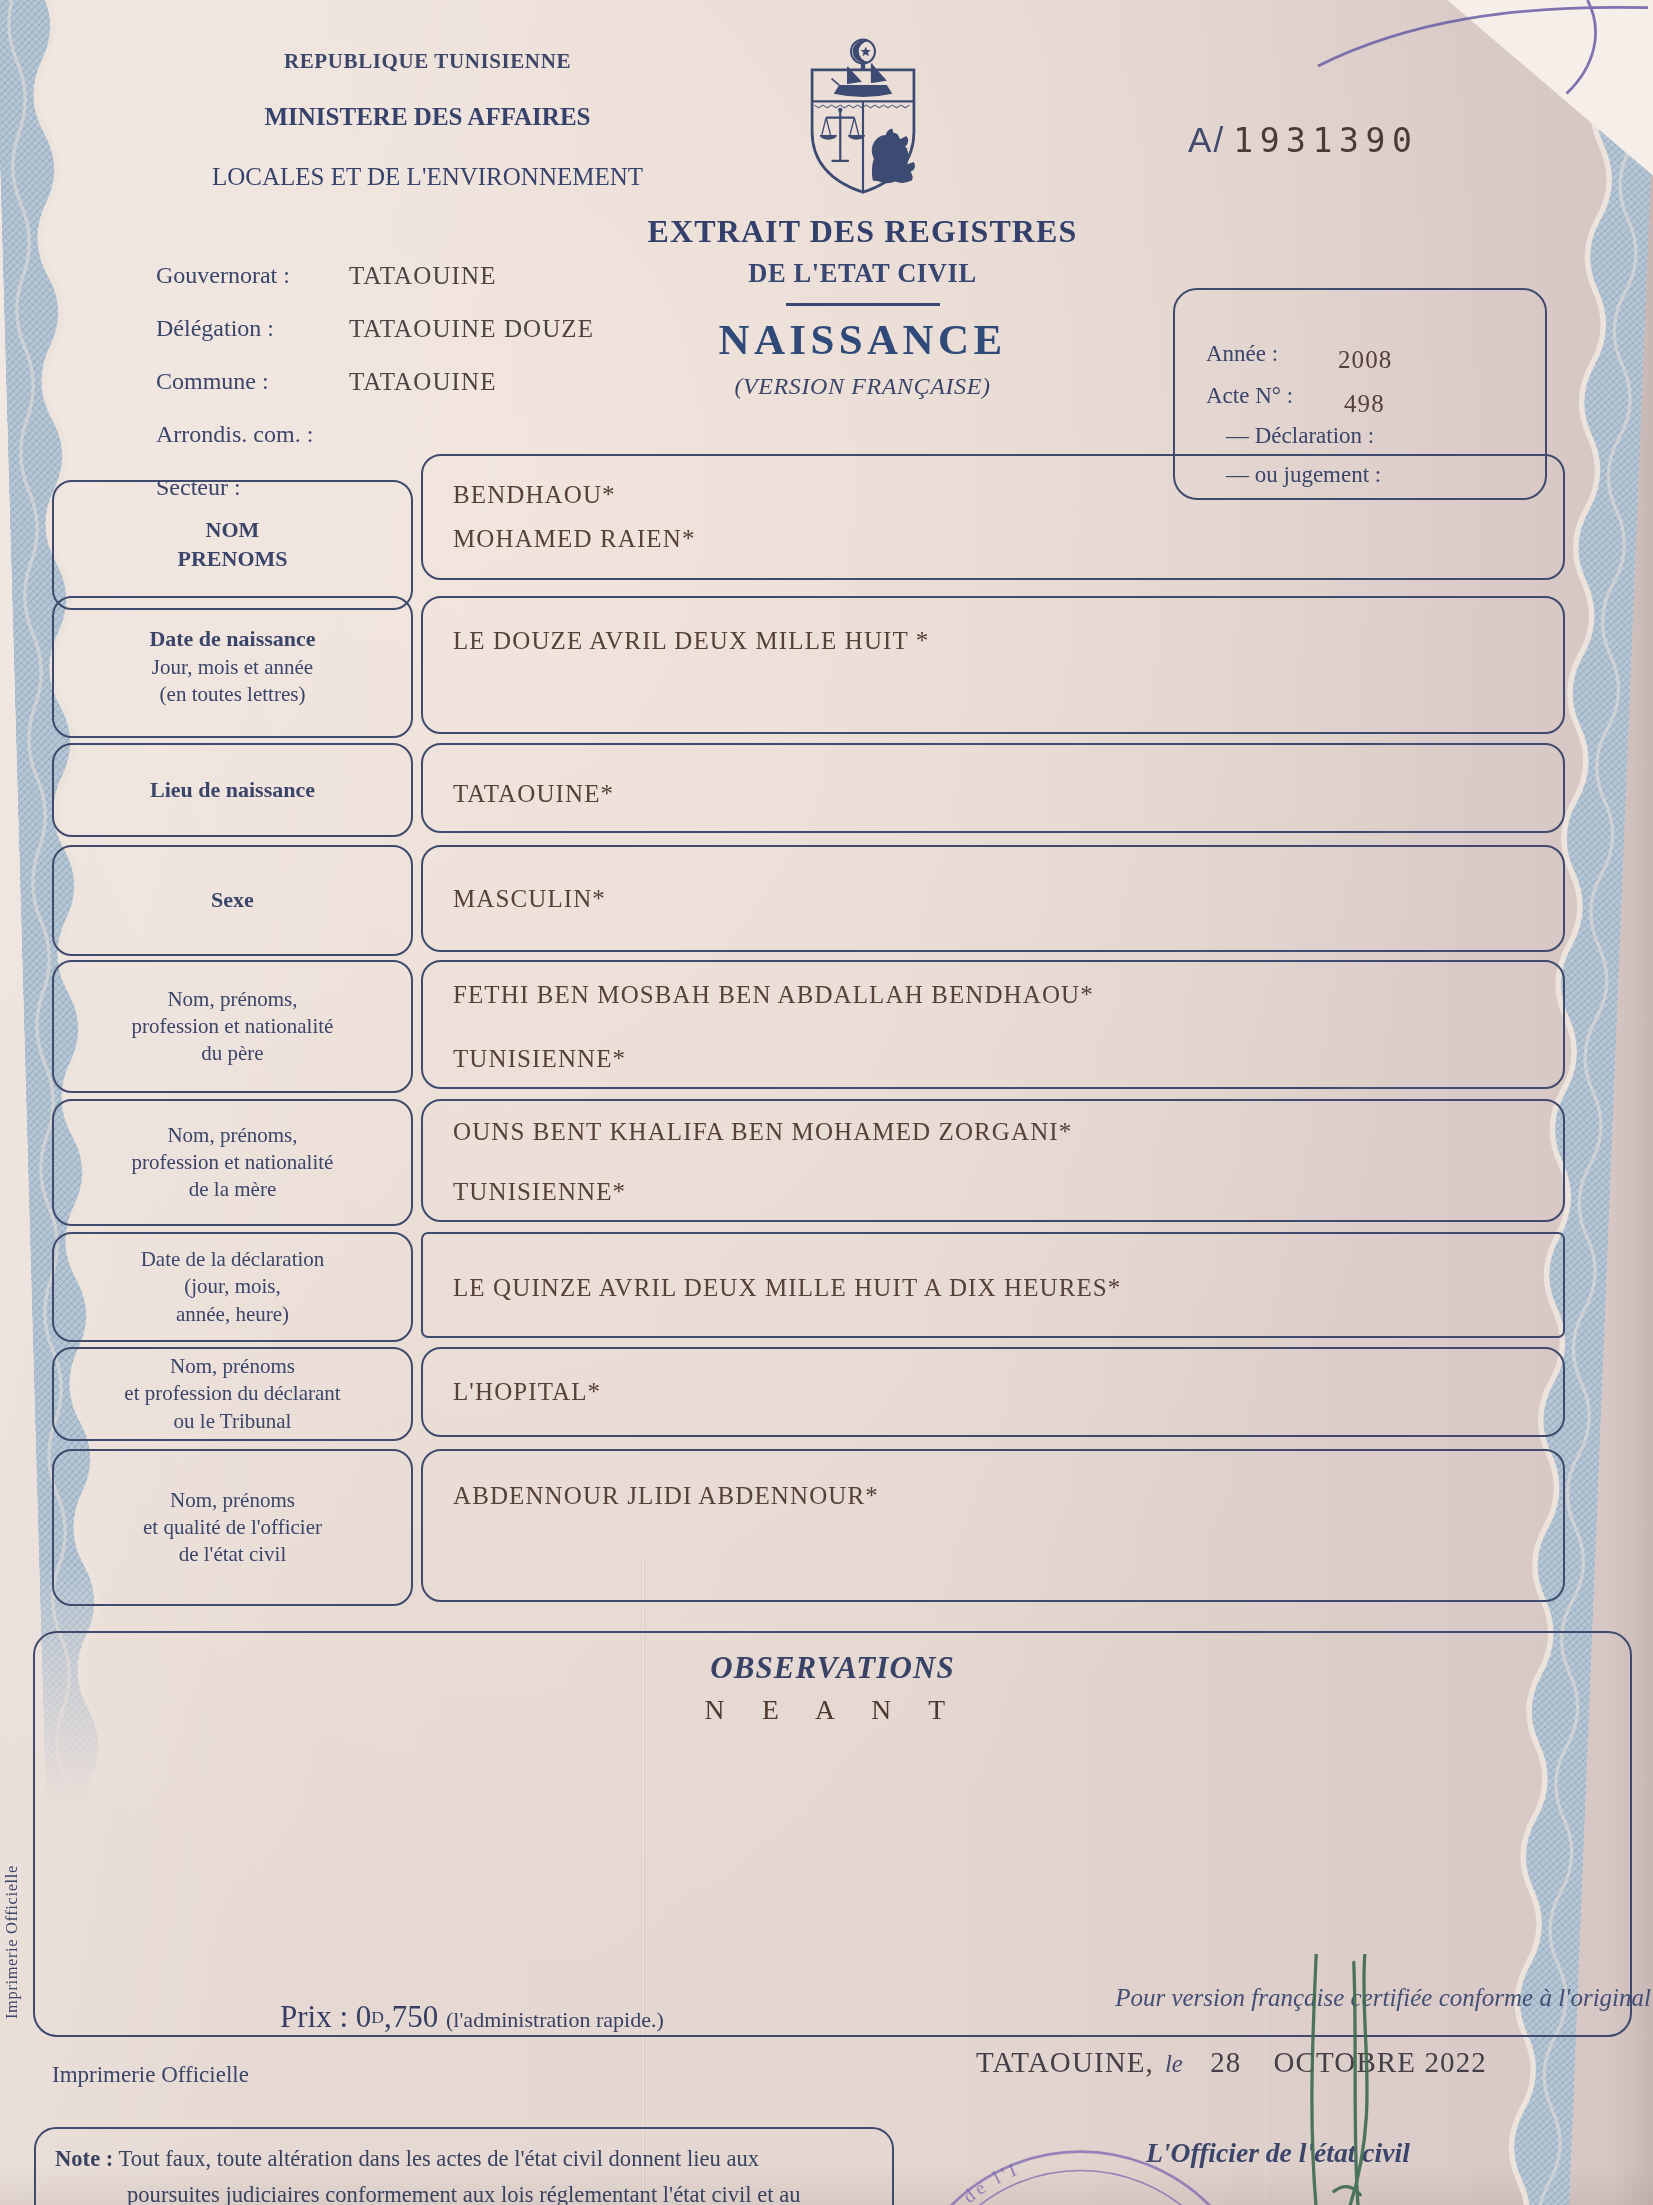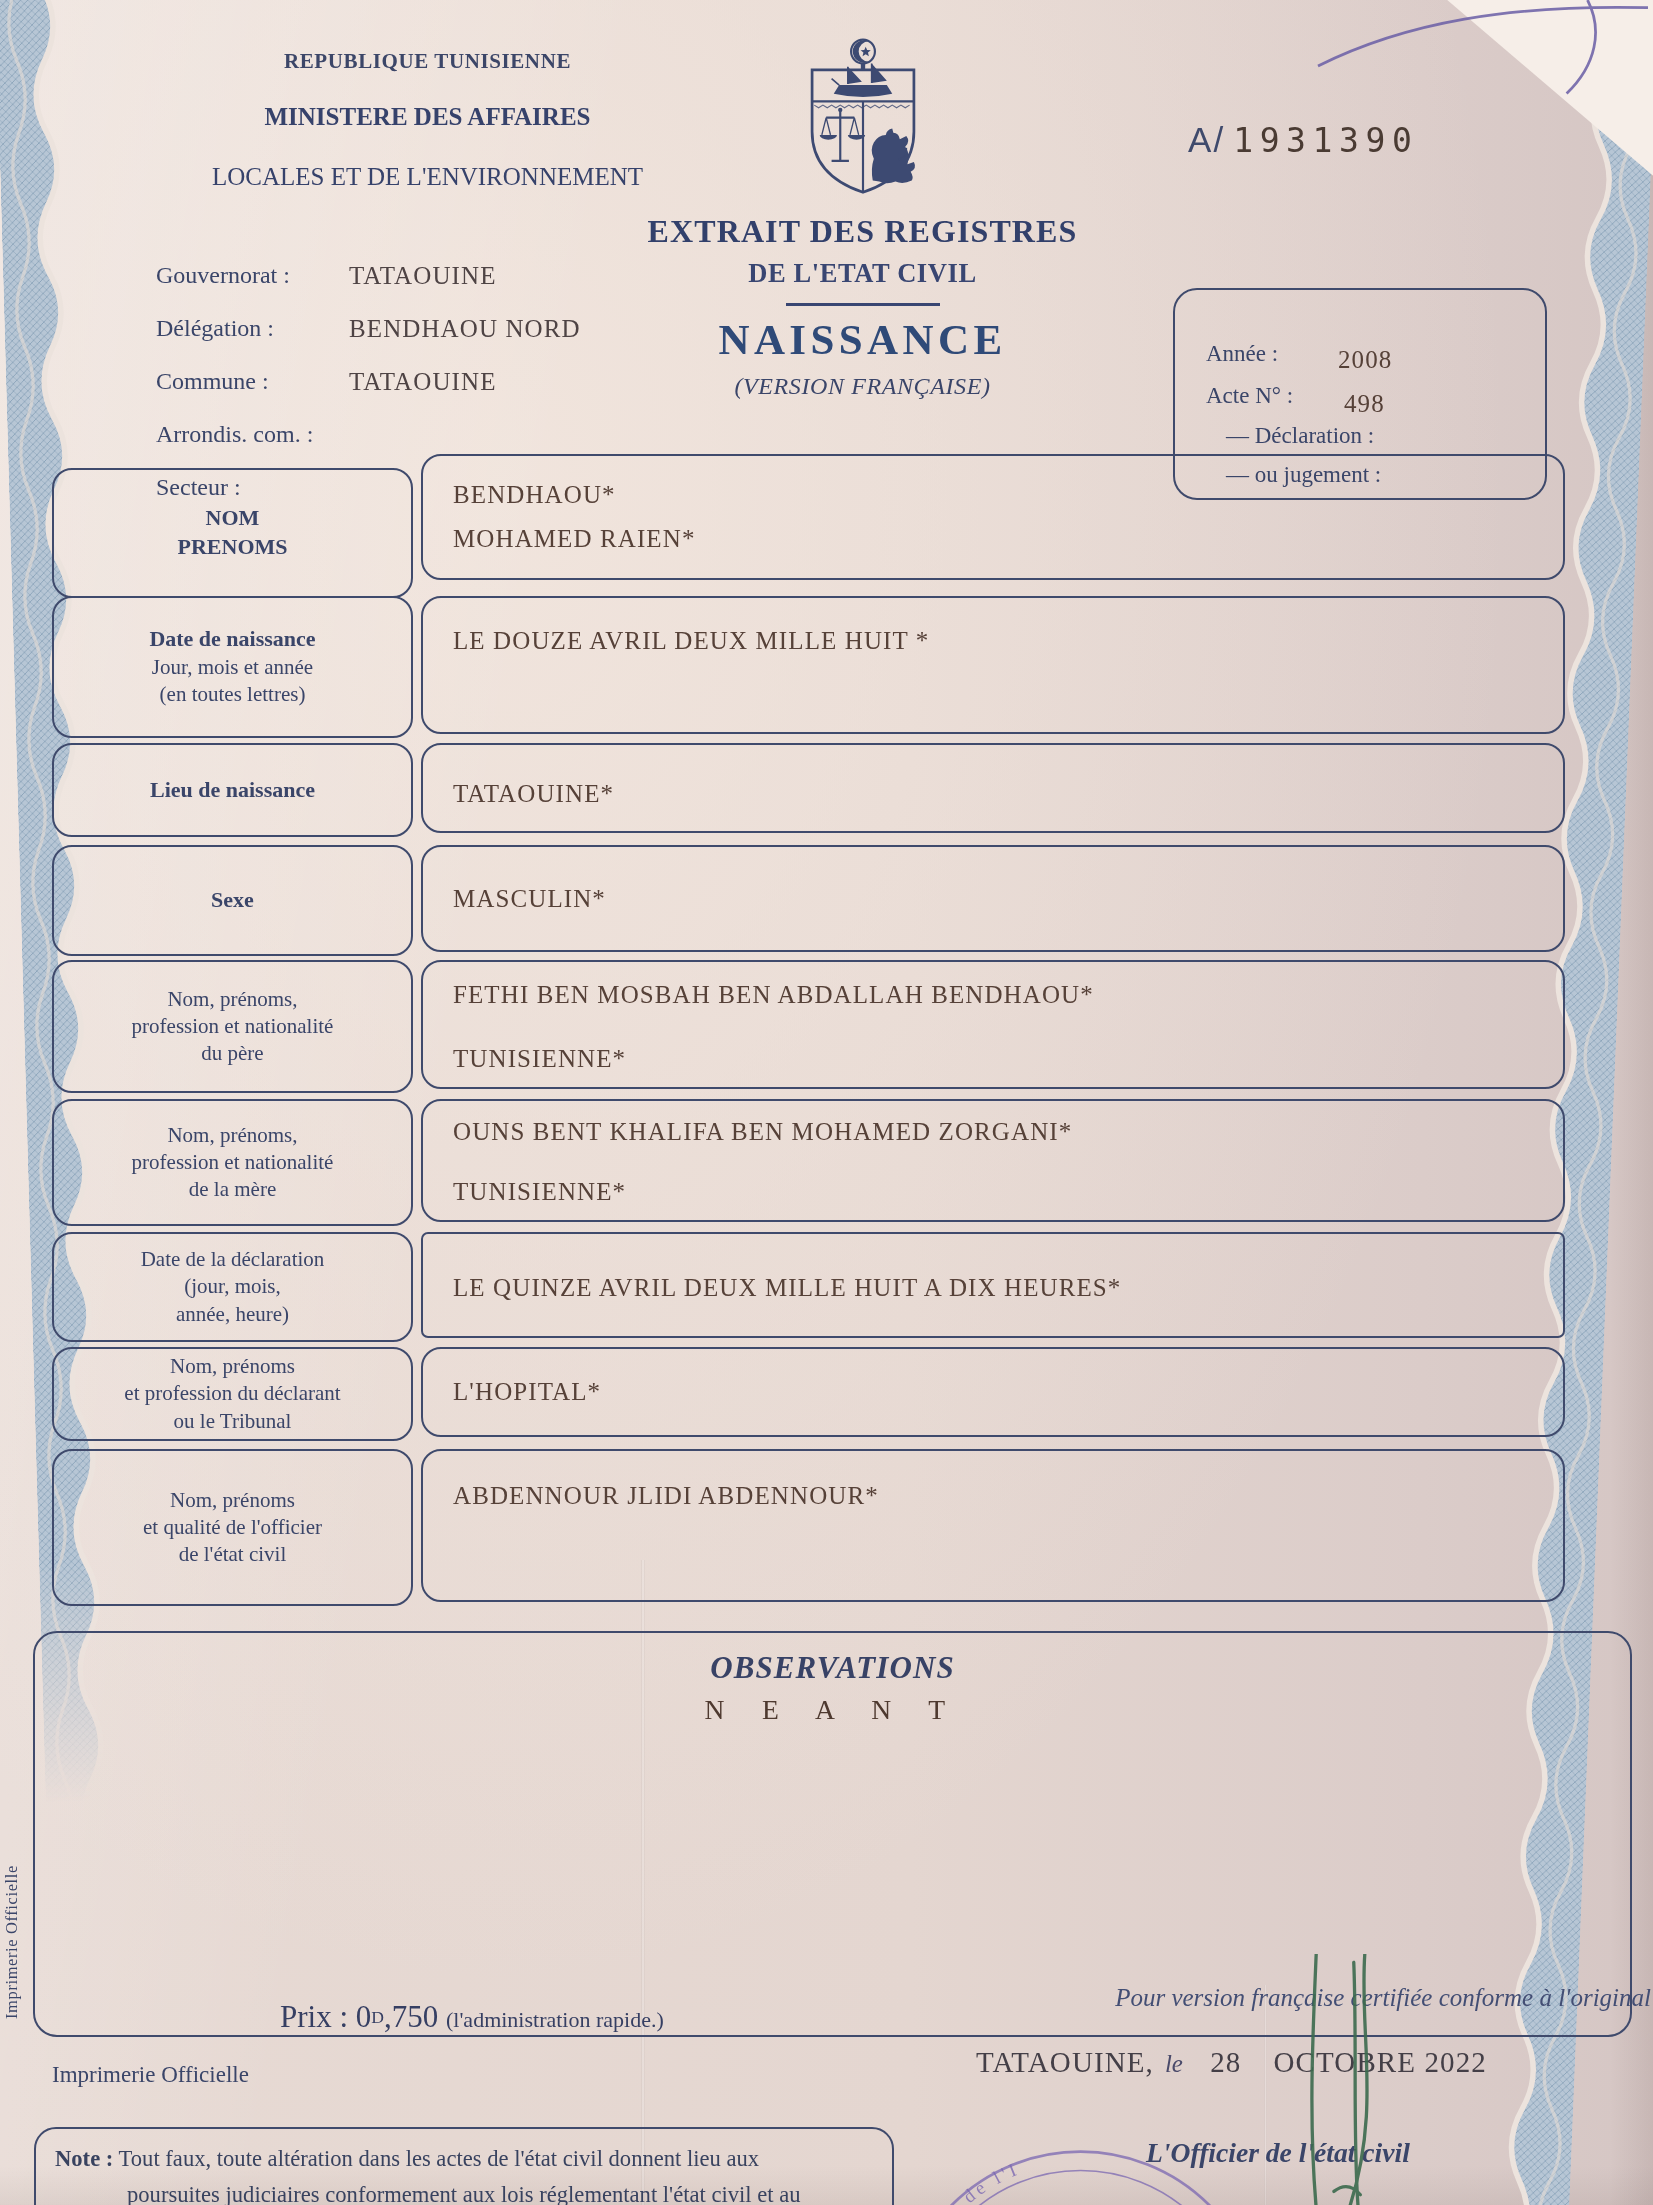--- a/index.html
+++ b/index.html
@@ -121,21 +121,21 @@
     <div class="hdr-min2">LOCALES ET DE L'ENVIRONNEMENT</div>
   </div>
 
   <div class="abs admin">
     <div class="admin-row">
       <span class="admin-label">Gouvernorat :</span>
       <span class="admin-value">TATAOUINE</span>
     </div>
     <div class="admin-row">
       <span class="admin-label">Délégation :</span>
-      <span class="admin-value">BENDHAOU NORD</span>
+      <span class="admin-value">TATAOUINE DOUZE</span>
     </div>
     <div class="admin-row">
       <span class="admin-label">Commune :</span>
       <span class="admin-value">TATAOUINE</span>
     </div>
     <div class="admin-row">
       <span class="admin-label">Arrondis. com. :</span>
       <span class="admin-value"></span>
     </div>
     <div class="admin-row">
@@ -181,21 +181,21 @@
 
   <div class="abs acte-box">
     <span class="lab" style="left:31px;top:51px;">Année :</span>
     <span class="val" style="left:163px;top:56px;">2008</span>
     <span class="lab" style="left:31px;top:93px;">Acte N° :</span>
     <span class="val" style="left:169px;top:100px;">498</span>
     <span class="lab" style="left:51px;top:133px;">— Déclaration :</span>
     <span class="lab" style="left:51px;top:172px;">— ou jugement :</span>
   </div>
 
-  <div class="lbox" style="top:468px;height:126px;">
+  <div class="lbox" style="top:480px;height:126px;">
     <div class="lb">NOM</div>
     <div class="lb">PRENOMS</div>
   </div>
   <div class="vbox" style="top:454px;height:126px;justify-content:space-evenly;padding-top:7.7px;padding-bottom:7.7px;">
     <div class="val">BENDHAOU*</div>
     <div class="val">MOHAMED RAIEN*</div>
   </div>
 
   <div class="lbox" style="top:596px;height:138px;">
     <div class="lb">Date de naissance</div>

